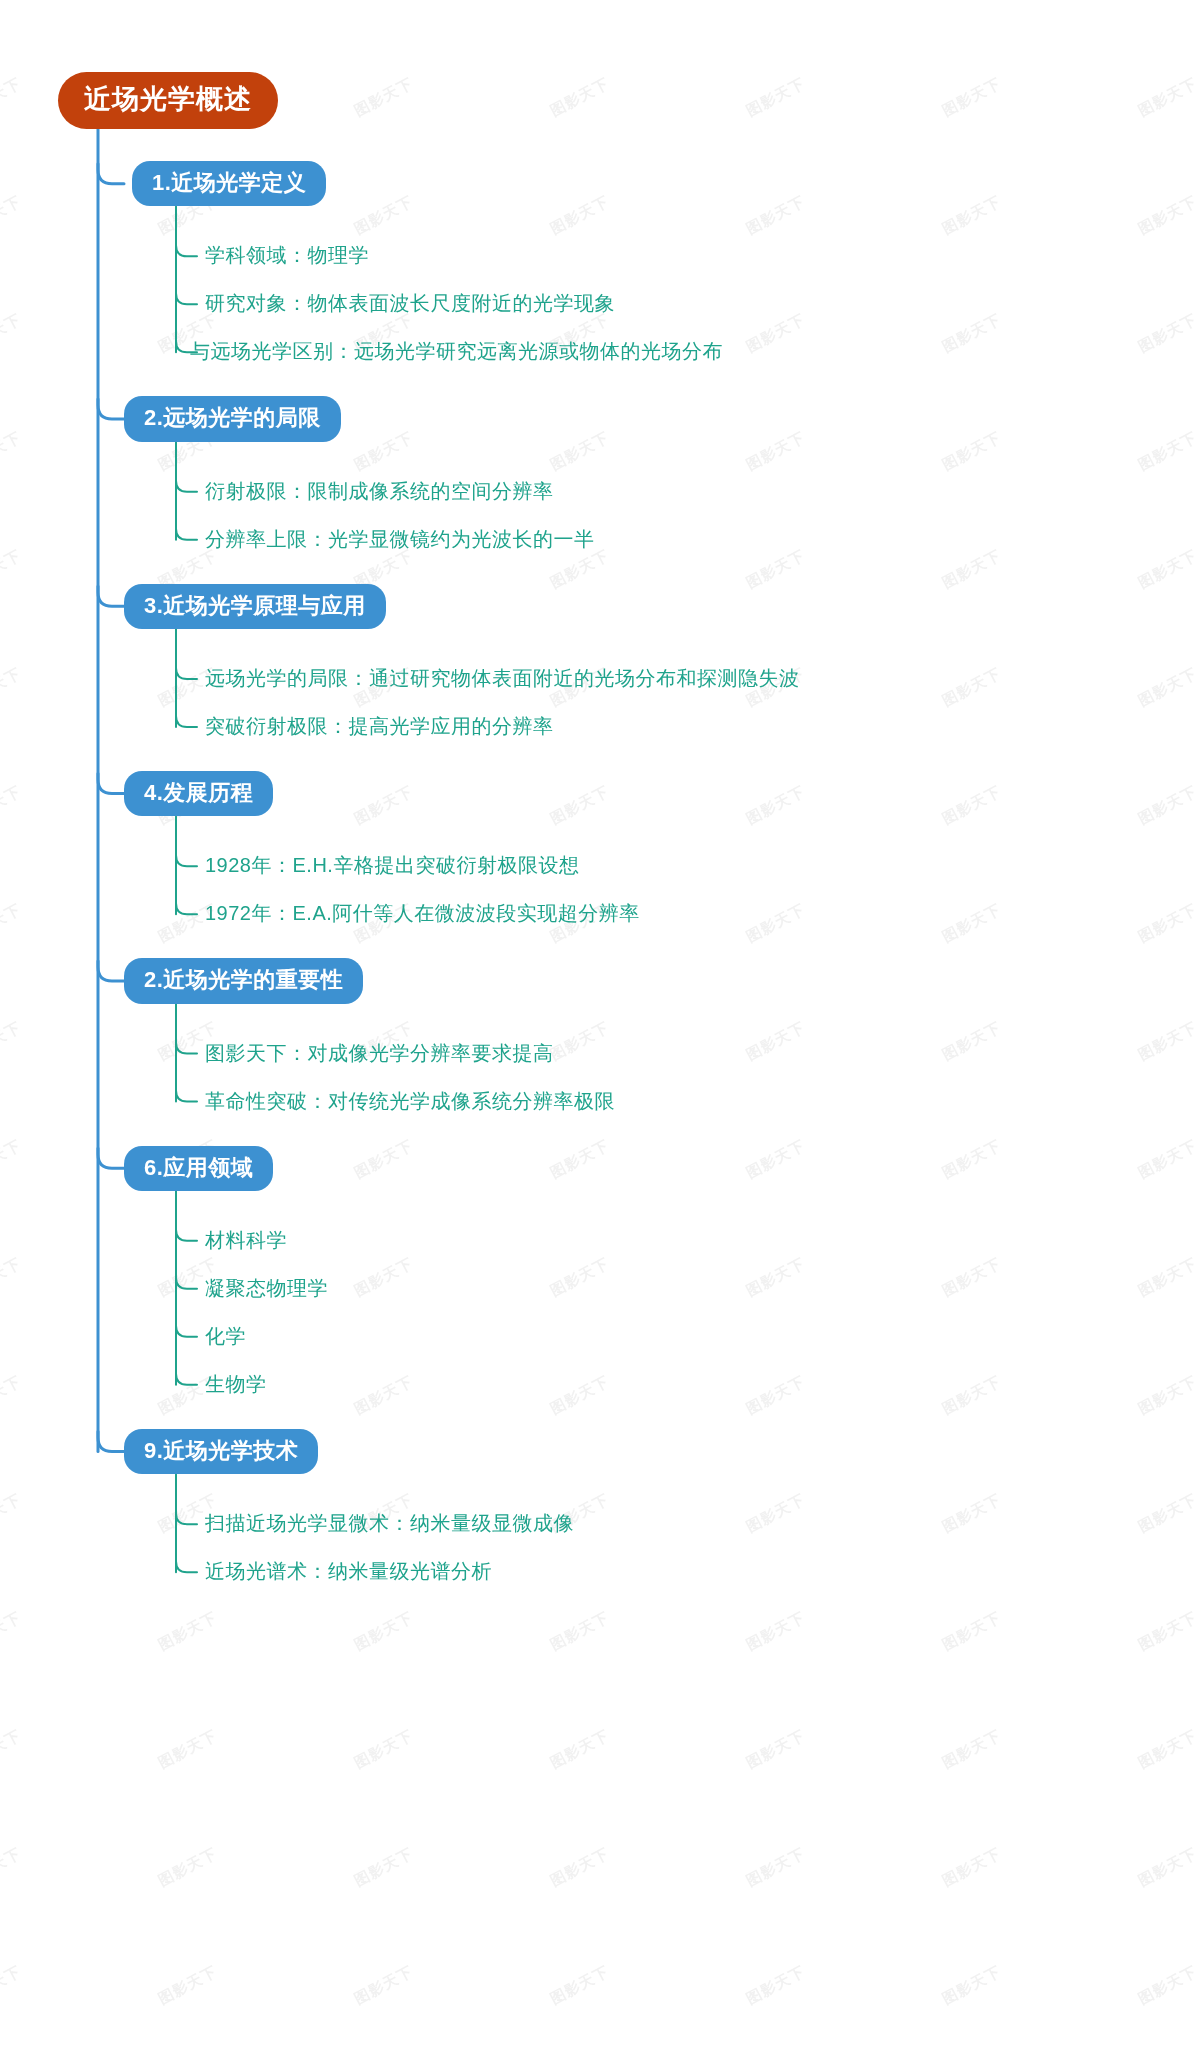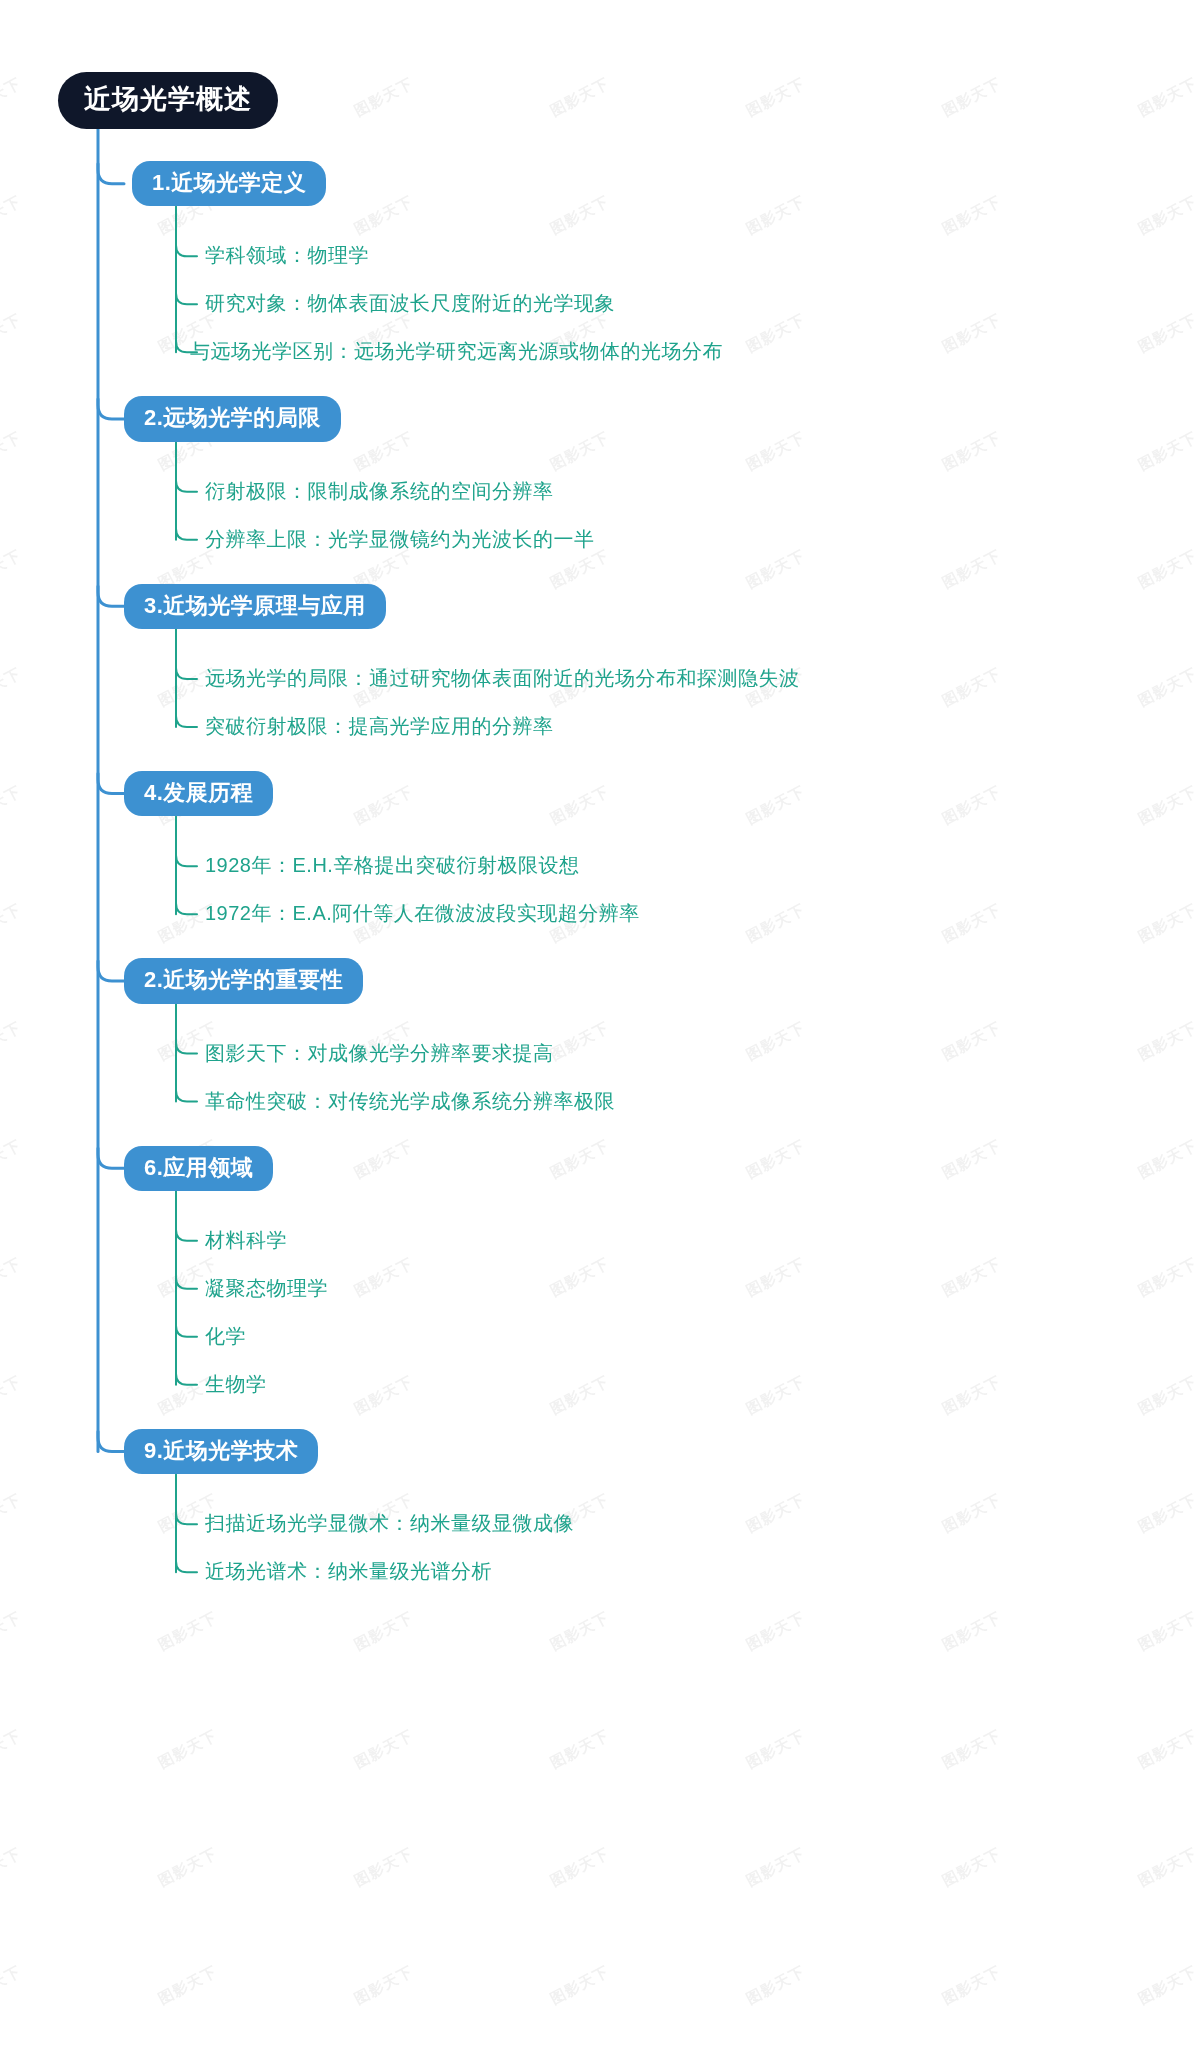--- a/index.html
+++ b/index.html
@@ -51,21 +51,21 @@
   }
 
   .node {
     position: absolute;
     white-space: nowrap;
     z-index: 3;
   }
 
   
   .root-node {
-    background: #0f172a;
+    background: #c2410c;
     color: #ffffff;
     border-radius: 30px;
     padding: 12px 26px 14px 26px;
     font-size: 27px;
     font-weight: 700;
     letter-spacing: 1px;
     line-height: 1.15;
   }
 
   

